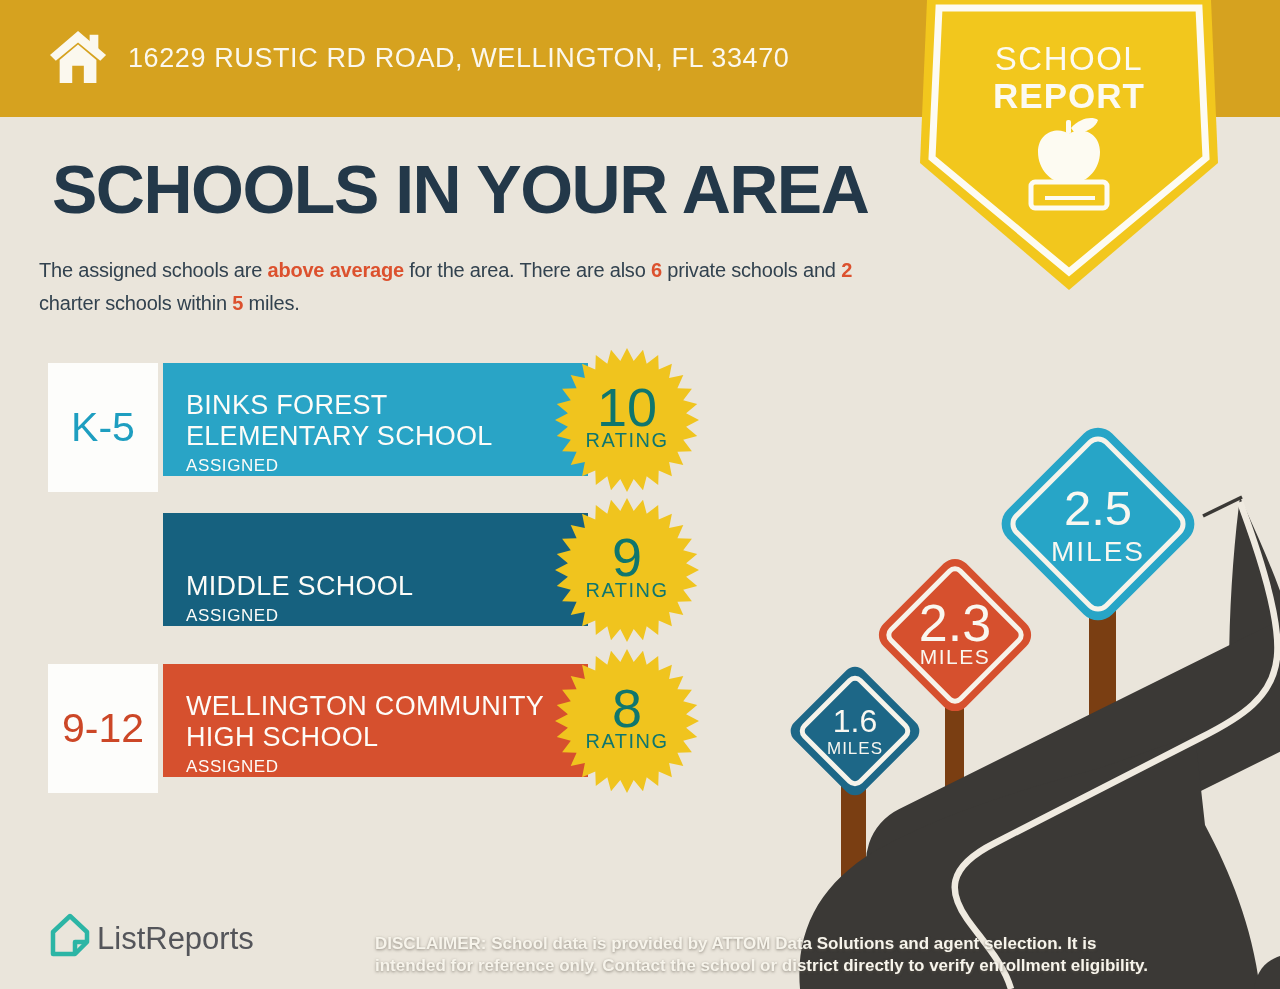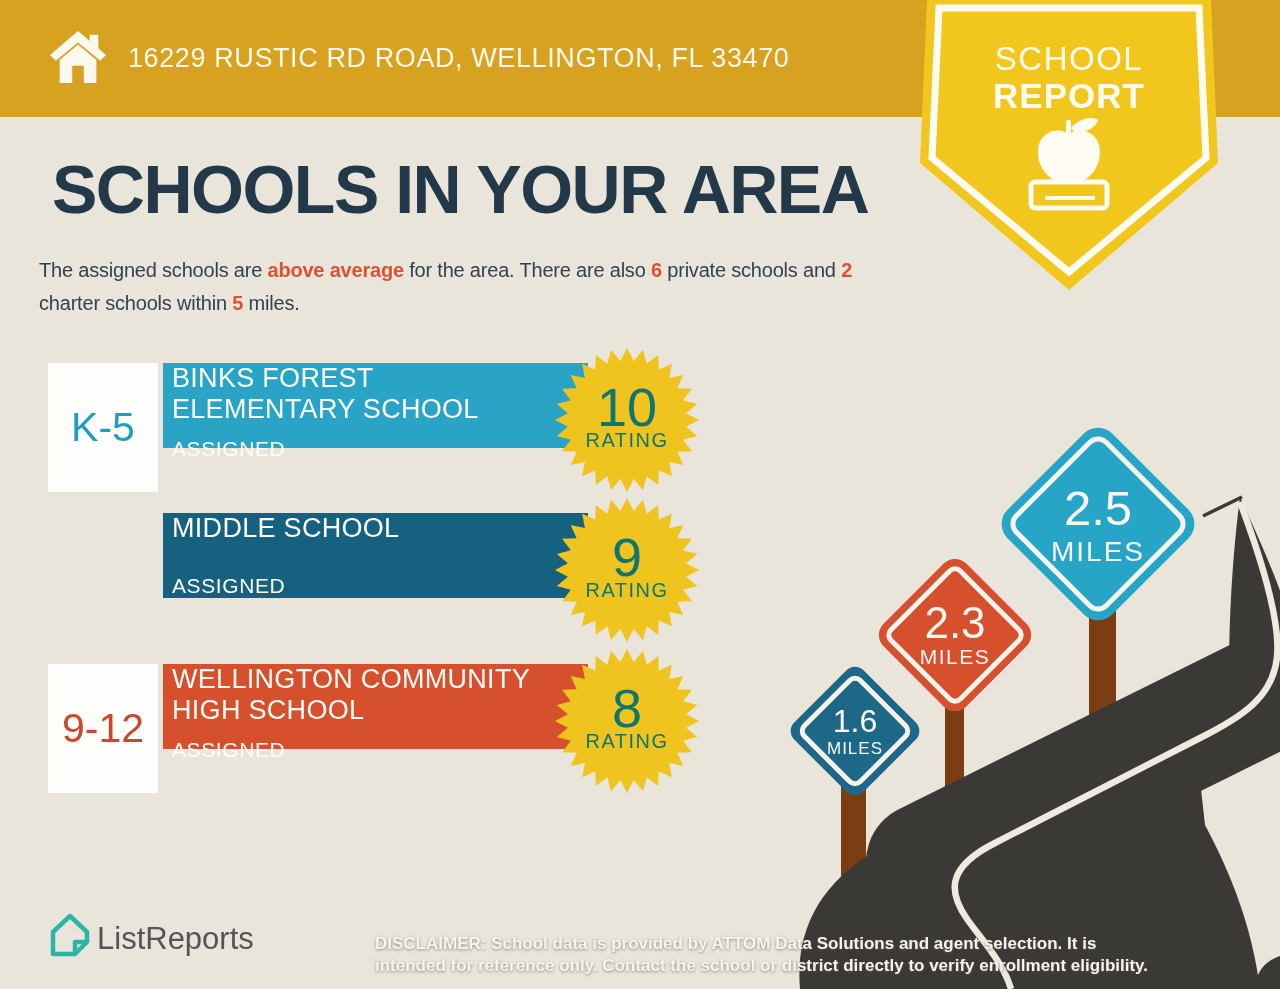--- a/index.html
+++ b/index.html
@@ -26,25 +26,25 @@
   .intro{position:absolute;left:39px;top:234px;width:818px;font-size:20px;line-height:33px;
          color:#32424F;letter-spacing:-.2px;}
   .intro b{color:var(--orange,#DC512E);font-weight:700;}
 
   
   .card{position:absolute;left:48px;height:113px;width:660px;}
   .c1{top:363px}.c2{top:513px}.c3{top:664px}
   .grade{position:absolute;left:0;top:0;width:110px;height:129px;background:#FDFDFB;
          display:flex;align-items:center;justify-content:center;font-size:41px;}
   .c1 .grade{color:var(--tealtext,#1E9EC0)}.c2 .grade{color:var(--blue,#16617F)}.c3 .grade{color:var(--redtext,#CC4727)}
-  .bar{position:absolute;left:115px;top:0;width:425px;height:85px;box-sizing:border-box;padding-left:9px;
-       display:flex;flex-direction:column;justify-content:space-between;color:#FDFCF8;}
+  .bar{position:absolute;left:115px;top:0;width:425px;height:113px;box-sizing:border-box;padding-left:23px;
+       display:flex;flex-direction:column;justify-content:flex-end;color:#FDFCF8;}
   .c1 .bar{background:var(--teal,#29A4C6)}.c2 .bar{background:var(--blue,#16617F)}.c3 .bar{background:var(--red,#D6502E)}
   .bar .name{font-size:27px;line-height:31px;font-weight:400;letter-spacing:.3px;}
-  .bar .status{font-size:21px;letter-spacing:.6px;margin-top:12px;font-weight:400;}
+  .bar .status{font-size:17px;letter-spacing:.6px;margin-top:4px;font-weight:400;}
 
   .star{position:absolute;left:507px;top:-15px;width:144px;height:144px;color:#0f766e;}
   .star svg{position:absolute;left:0;top:0;}
   .star .num{position:absolute;left:0;width:100%;top:31px;line-height:56px;text-align:center;font-size:54px;font-weight:400;}
   .star .lbl{position:absolute;left:0;width:100%;top:82px;line-height:20px;text-align:center;font-size:20px;letter-spacing:1.5px;}
 
   
   .road{position:absolute;left:0;top:0;pointer-events:none;}
 
   
@@ -53,21 +53,21 @@
   .s1 .dm{width:98px;height:98px;background:var(--signblue,#1D6787);border-radius:12px;}
   .s2 .dm{width:117px;height:117px;background:var(--red,#D6502E);}
   .s3 .dm{width:148px;height:148px;background:var(--signteal,#27A5C7);border-radius:20px;}
   .sign .inner{position:absolute;inset:7px;border:5px solid #F6F3EA;border-radius:10px;}
   .s3 .inner{border-radius:14px;inset:8px;}
   .sign .txt{position:absolute;inset:0;display:flex;flex-direction:column;align-items:center;justify-content:center;color:#F9F7F0;}
   .s1{left:786px;top:662px;width:138px;height:138px;}
   .s2{left:872px;top:552px;width:166px;height:166px;}
   .s3{left:993px;top:419px;width:210px;height:210px;}
   .s1 .num{font-size:32px;line-height:36px}.s1 .unit{font-size:17px;letter-spacing:1px}
-  .s2 .num{font-size:44px;line-height:44px}.s2 .unit{font-size:21px;letter-spacing:1.5px}
+  .s2 .num{font-size:52px;line-height:44px}.s2 .unit{font-size:21px;letter-spacing:1.5px}
   .s3 .num{font-size:49px;line-height:56px}.s3 .unit{font-size:28px;letter-spacing:2px}
 
   
   .brand-ic{position:absolute;left:50px;top:913px;width:40px;height:44px;}
   .brand{position:absolute;left:97px;top:921px;font-size:31px;font-weight:500;color:var(--gray,#54555A);}
   .disclaimer{position:absolute;left:375px;top:916px;width:778px;font-size:17px;line-height:21.5px;
               font-weight:600;color:#F7F4EB;text-shadow:0 1px 3px rgba(94,88,77,.65);}
   .disclaimer b{font-weight:700;}
 </style>
 </head>

